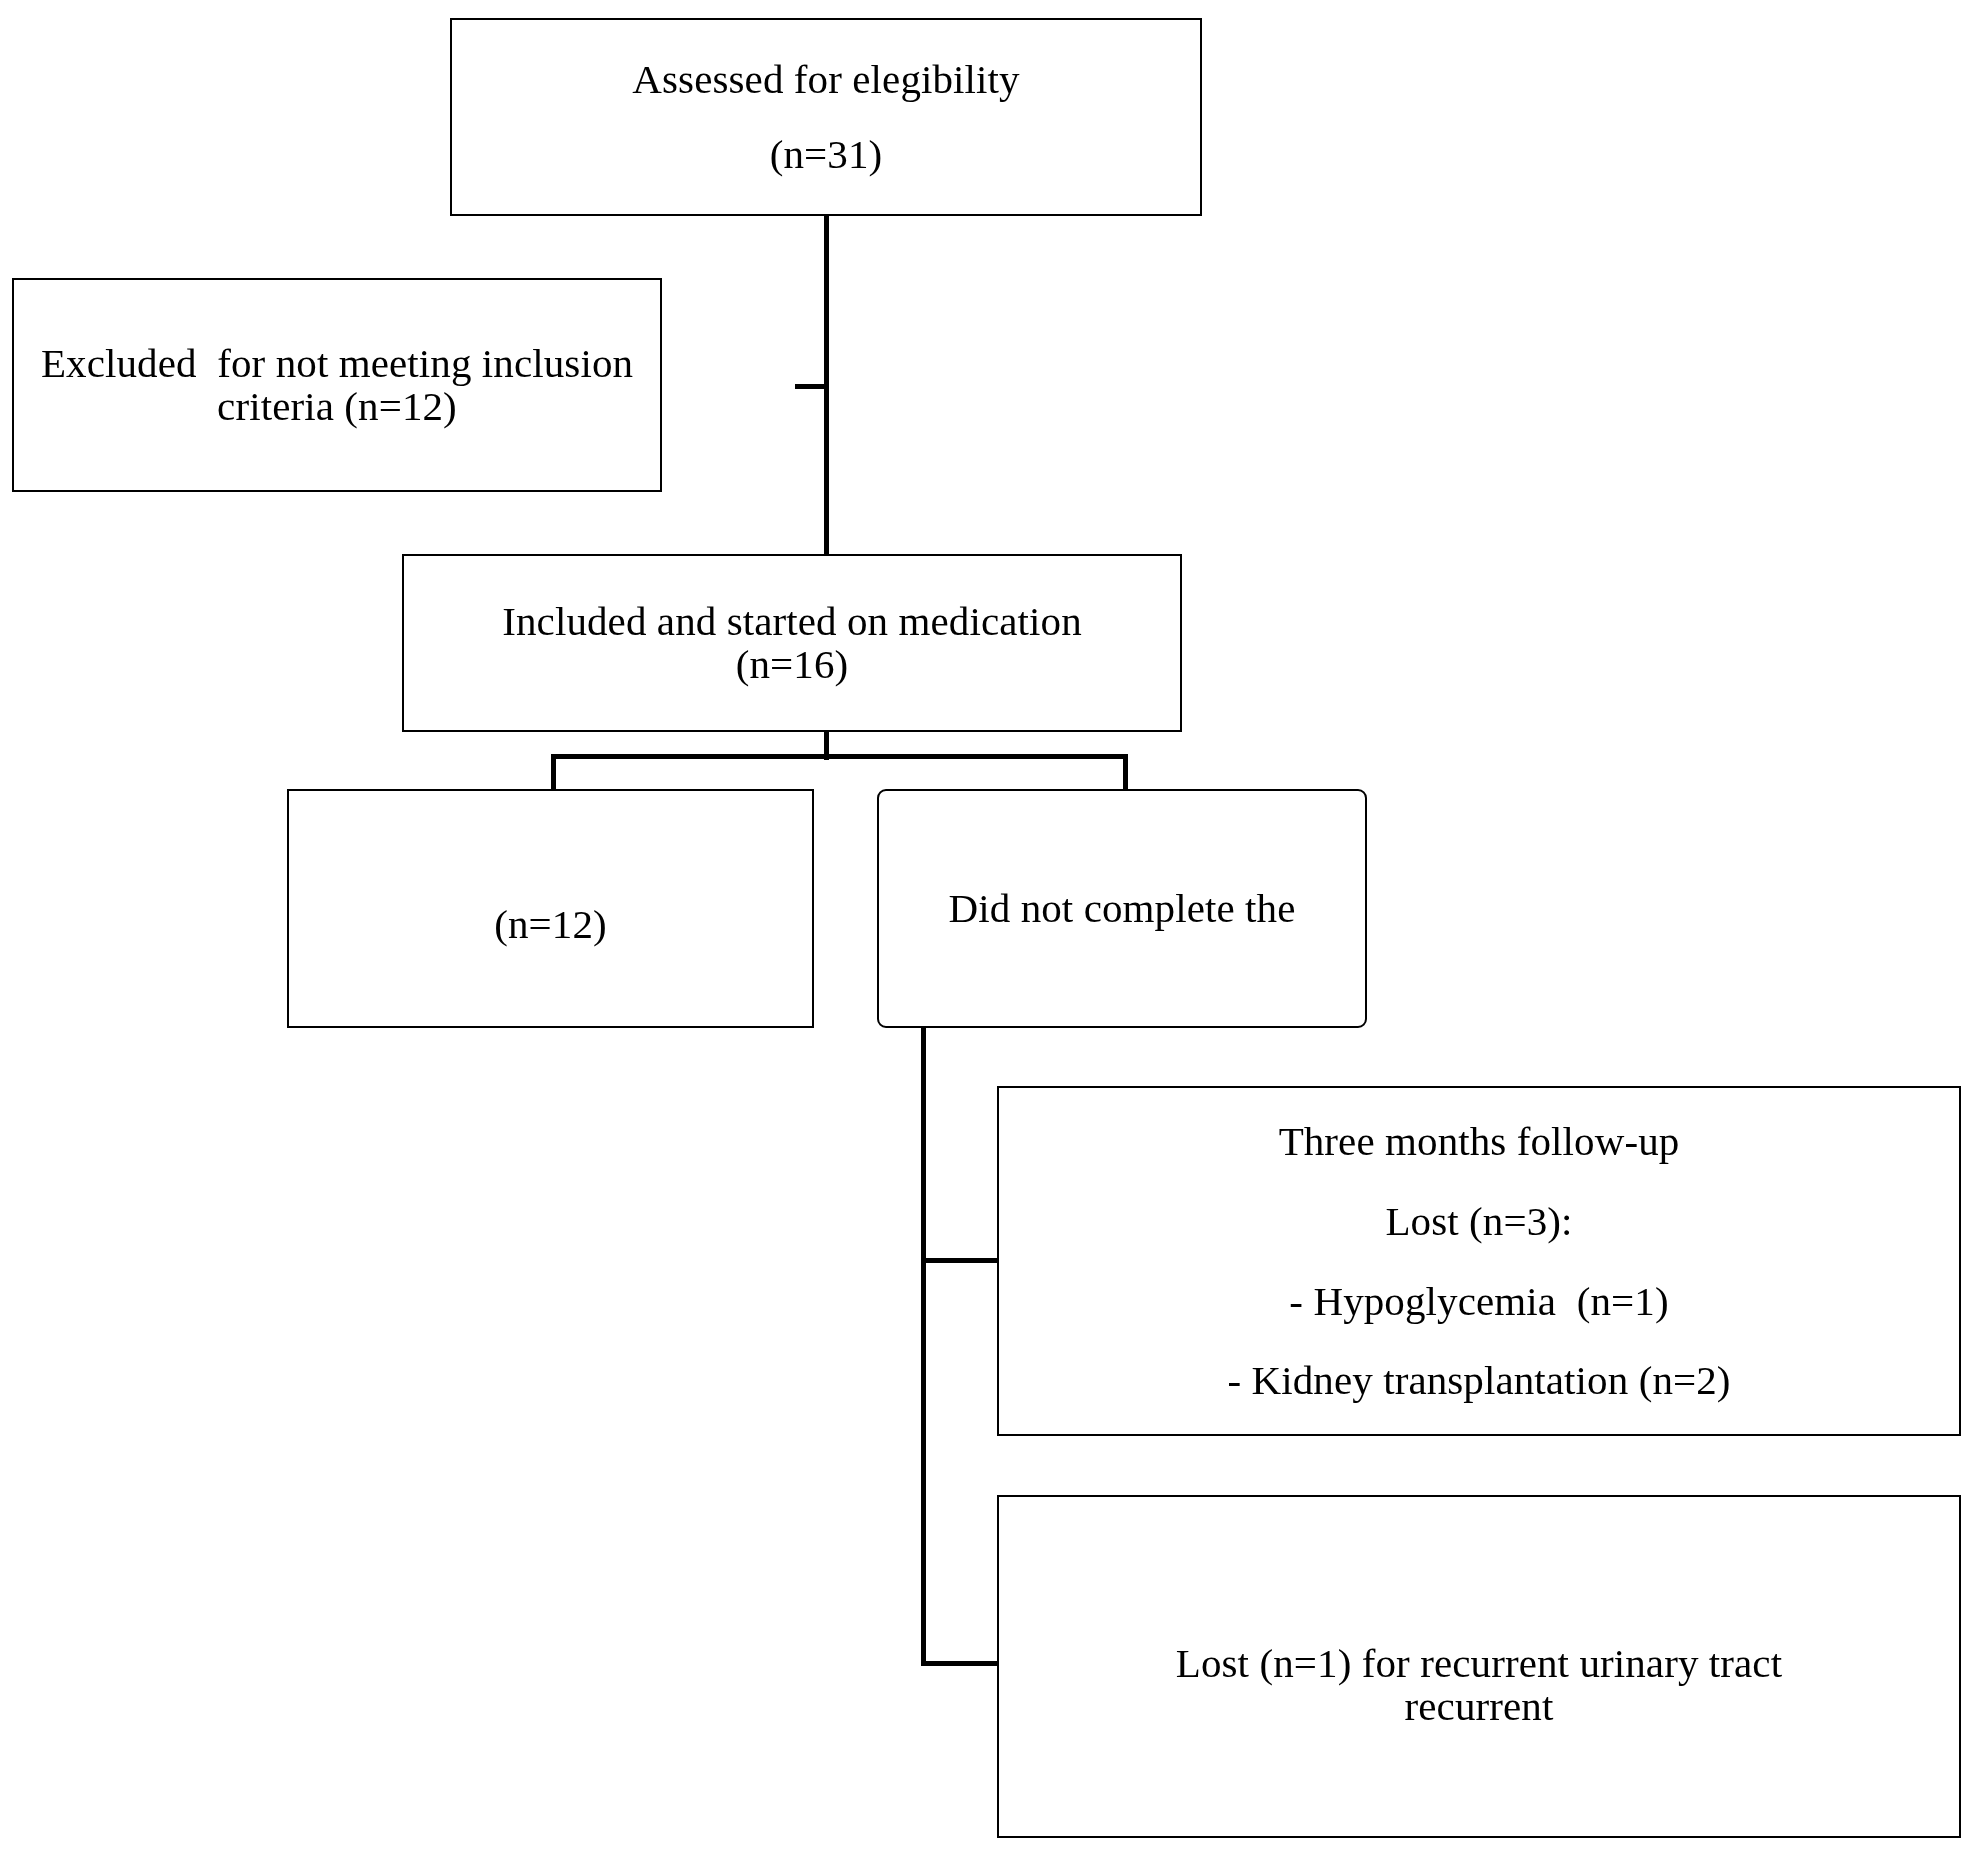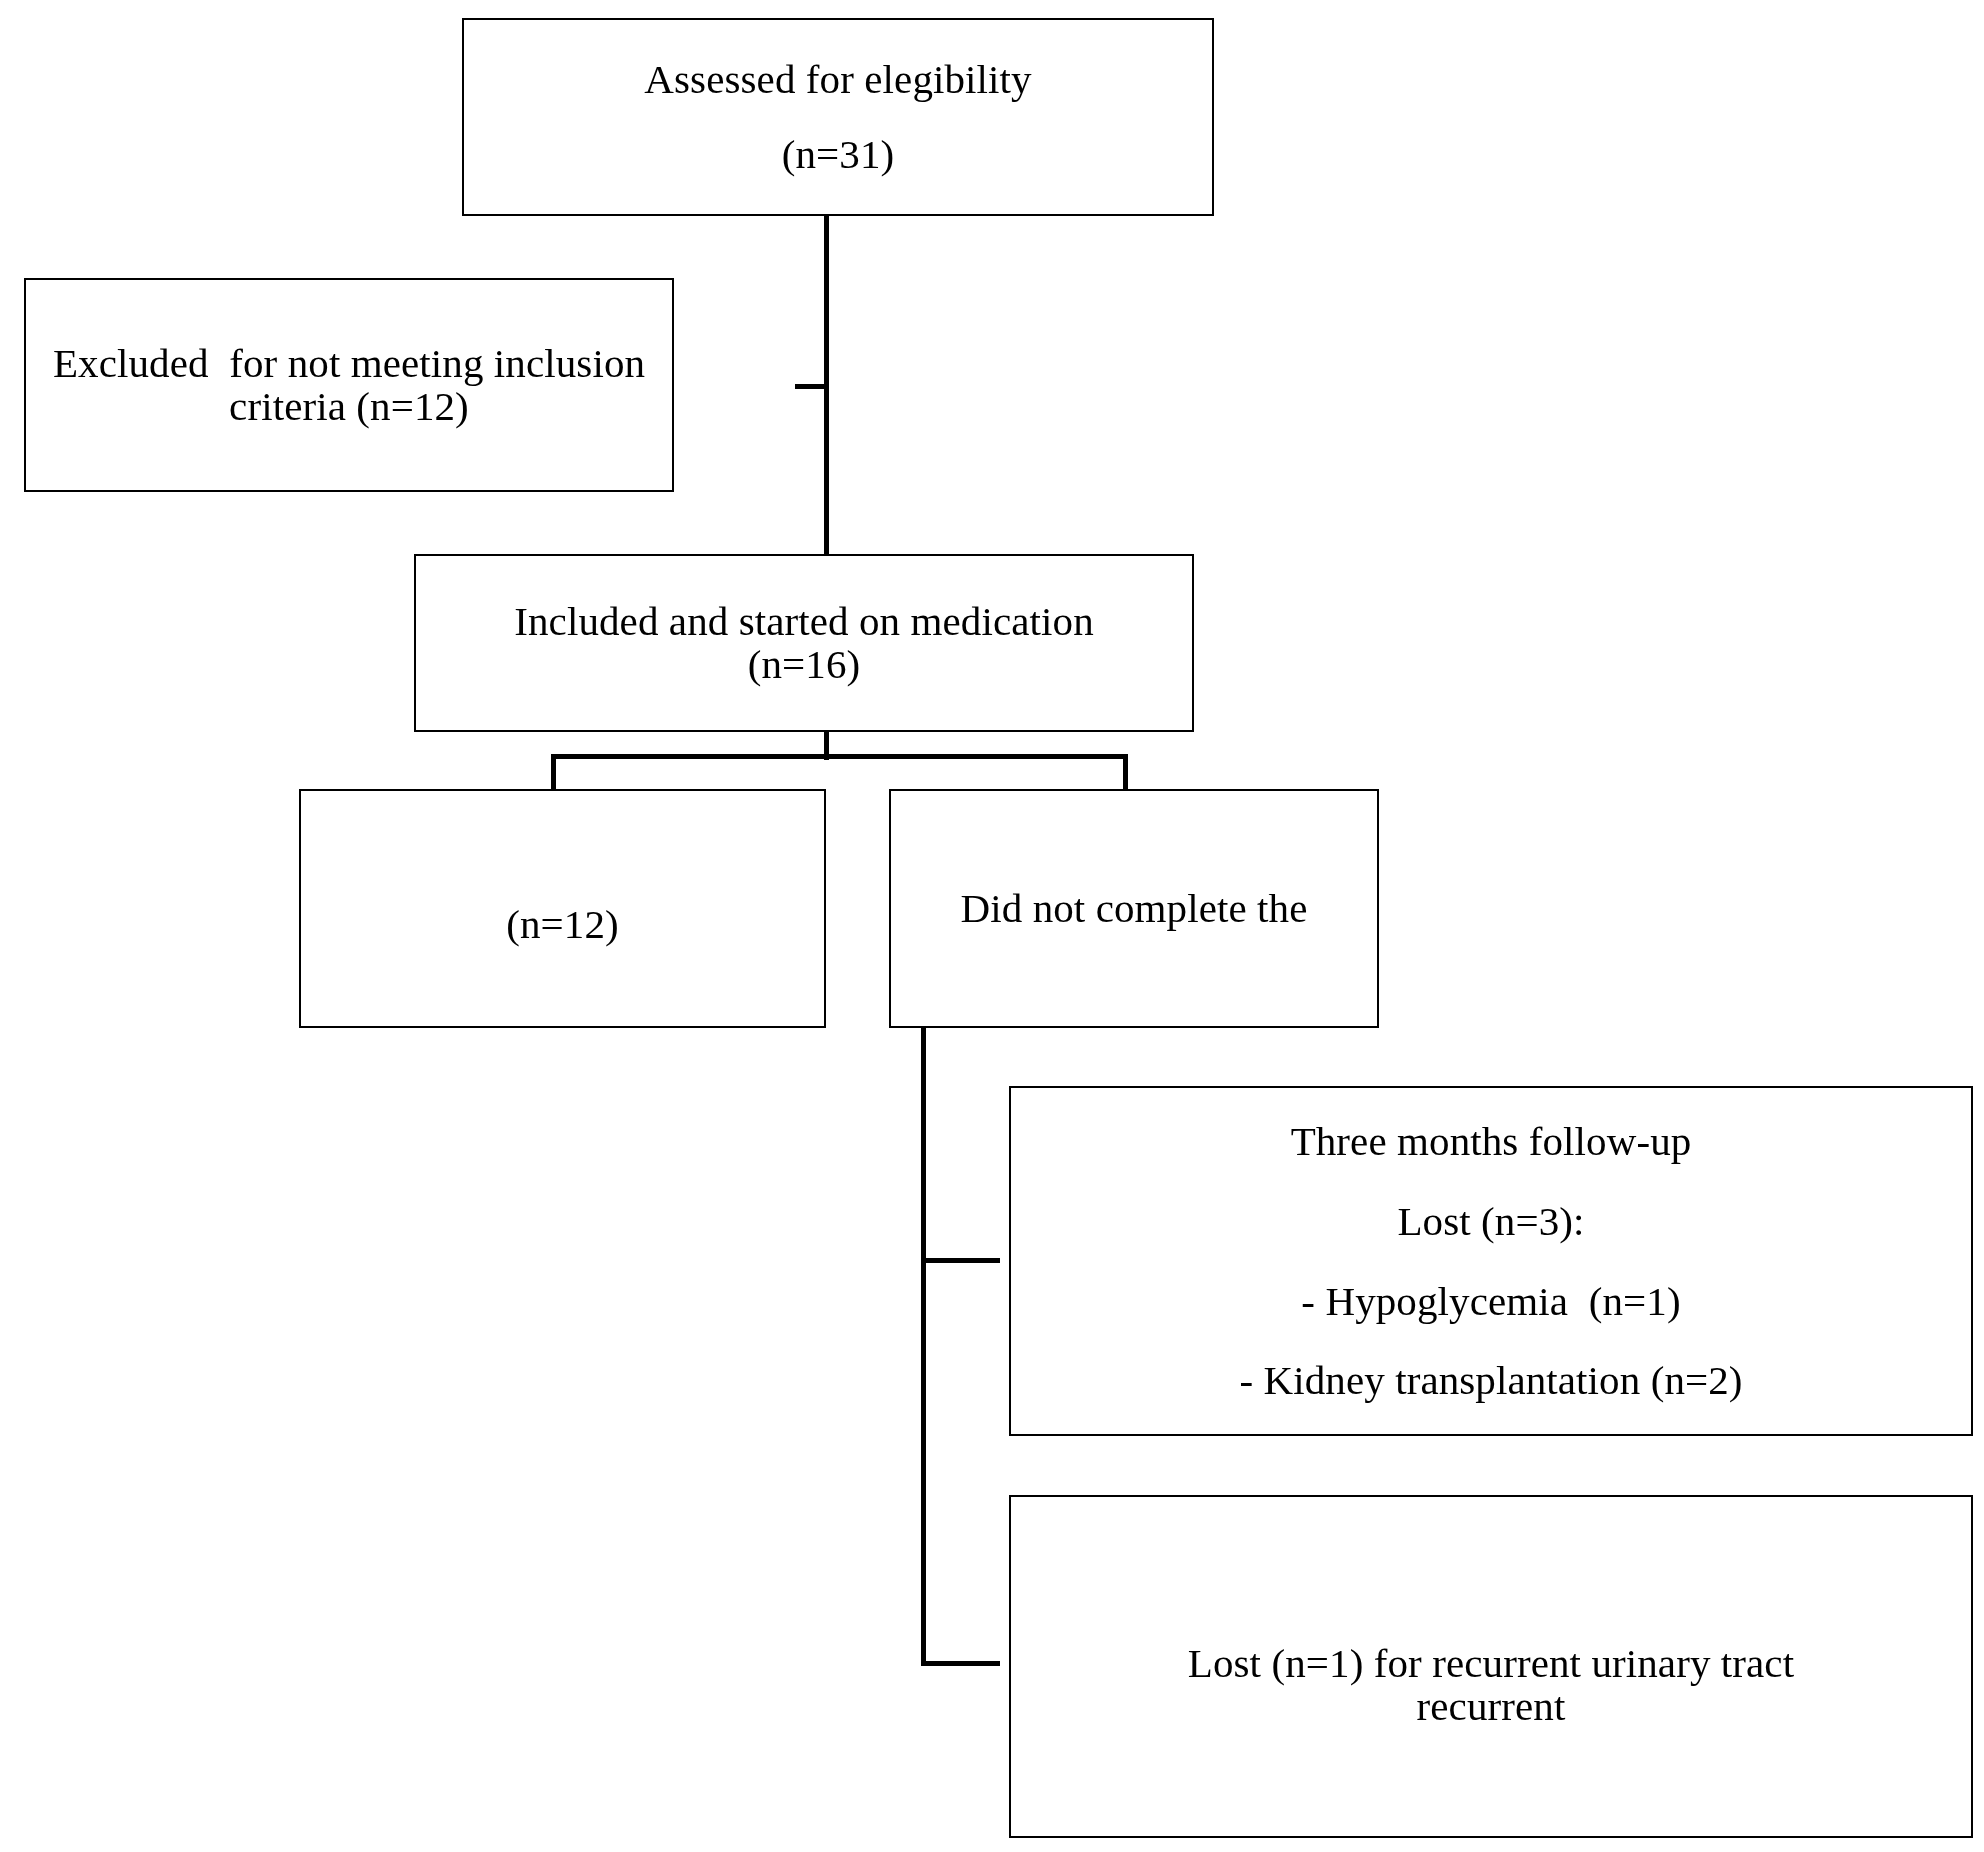--- a/index.html
+++ b/index.html
@@ -20,21 +20,20 @@
     position:absolute;
     box-sizing:border-box;
     background:#ffffff;
     border:2.8px solid #000000;
     display:flex;
     flex-direction:column;
     align-items:center;
     justify-content:center;
     text-align:center;
     z-index:3;
-    margin-left:12px;
   }
   .fbox .line{
     display:block;
     width:100%;
     font-size:41px;
     line-height:1.04;
     letter-spacing:0.1px;
     white-space:pre;
   }
   .fbox .gap-md{height:32px;}
@@ -91,21 +90,21 @@
   <div class="fbox" style="left:402px;top:554px;width:780px;height:178px;">
     <span class="line">Included and started on medication</span>
     <span class="line">(n=16)</span>
   </div>
 
   <div class="fbox" style="left:287px;top:789px;width:527px;height:239px;">
     <span class="gap-md"></span>
     <span class="line">(n=12)</span>
   </div>
 
-  <div class="fbox" style="left:877px;top:789px;width:490px;height:239px;">
+  <div class="fbox" style="left:877px;top:789px;width:490px;height:239px;border-radius:9px;">
     <span class="line">Did not complete the</span>
   </div>
 
   <div class="fbox" style="left:997px;top:1086px;width:964px;height:350px;">
     <span class="line">Three months follow-up</span>
     <span class="gap-lg"></span>
     <span class="line">Lost (n=3):</span>
     <span class="gap-lg"></span>
     <span class="line">- Hypoglycemia  (n=1)</span>
     <span class="gap-lg"></span>

